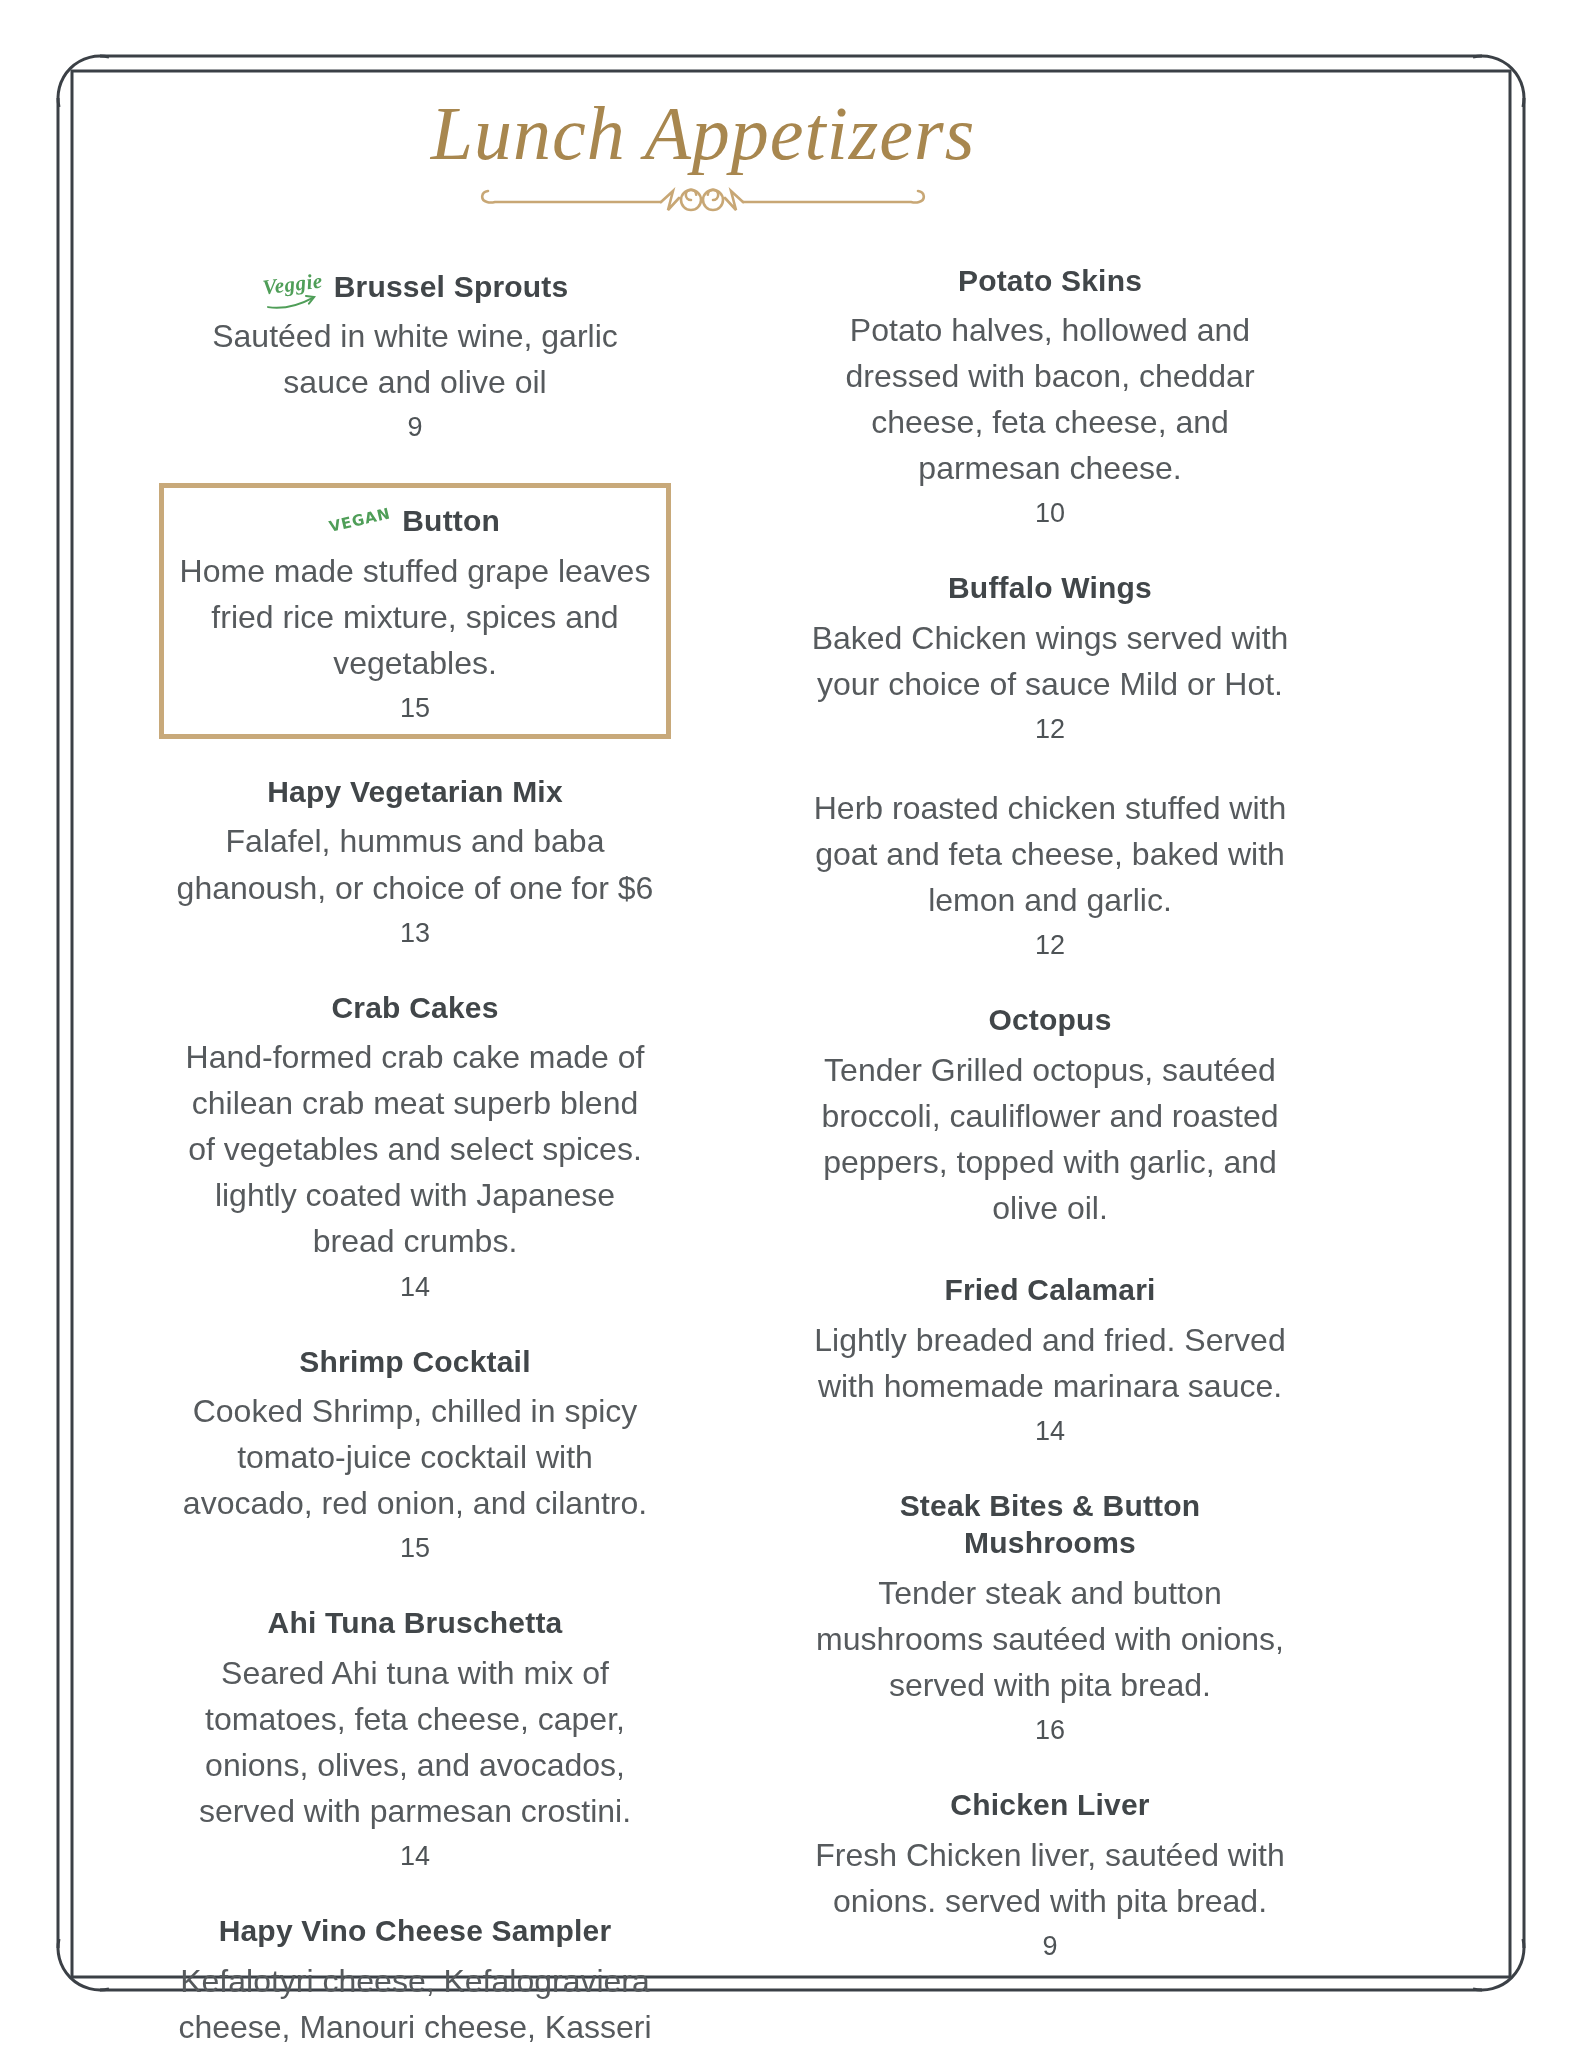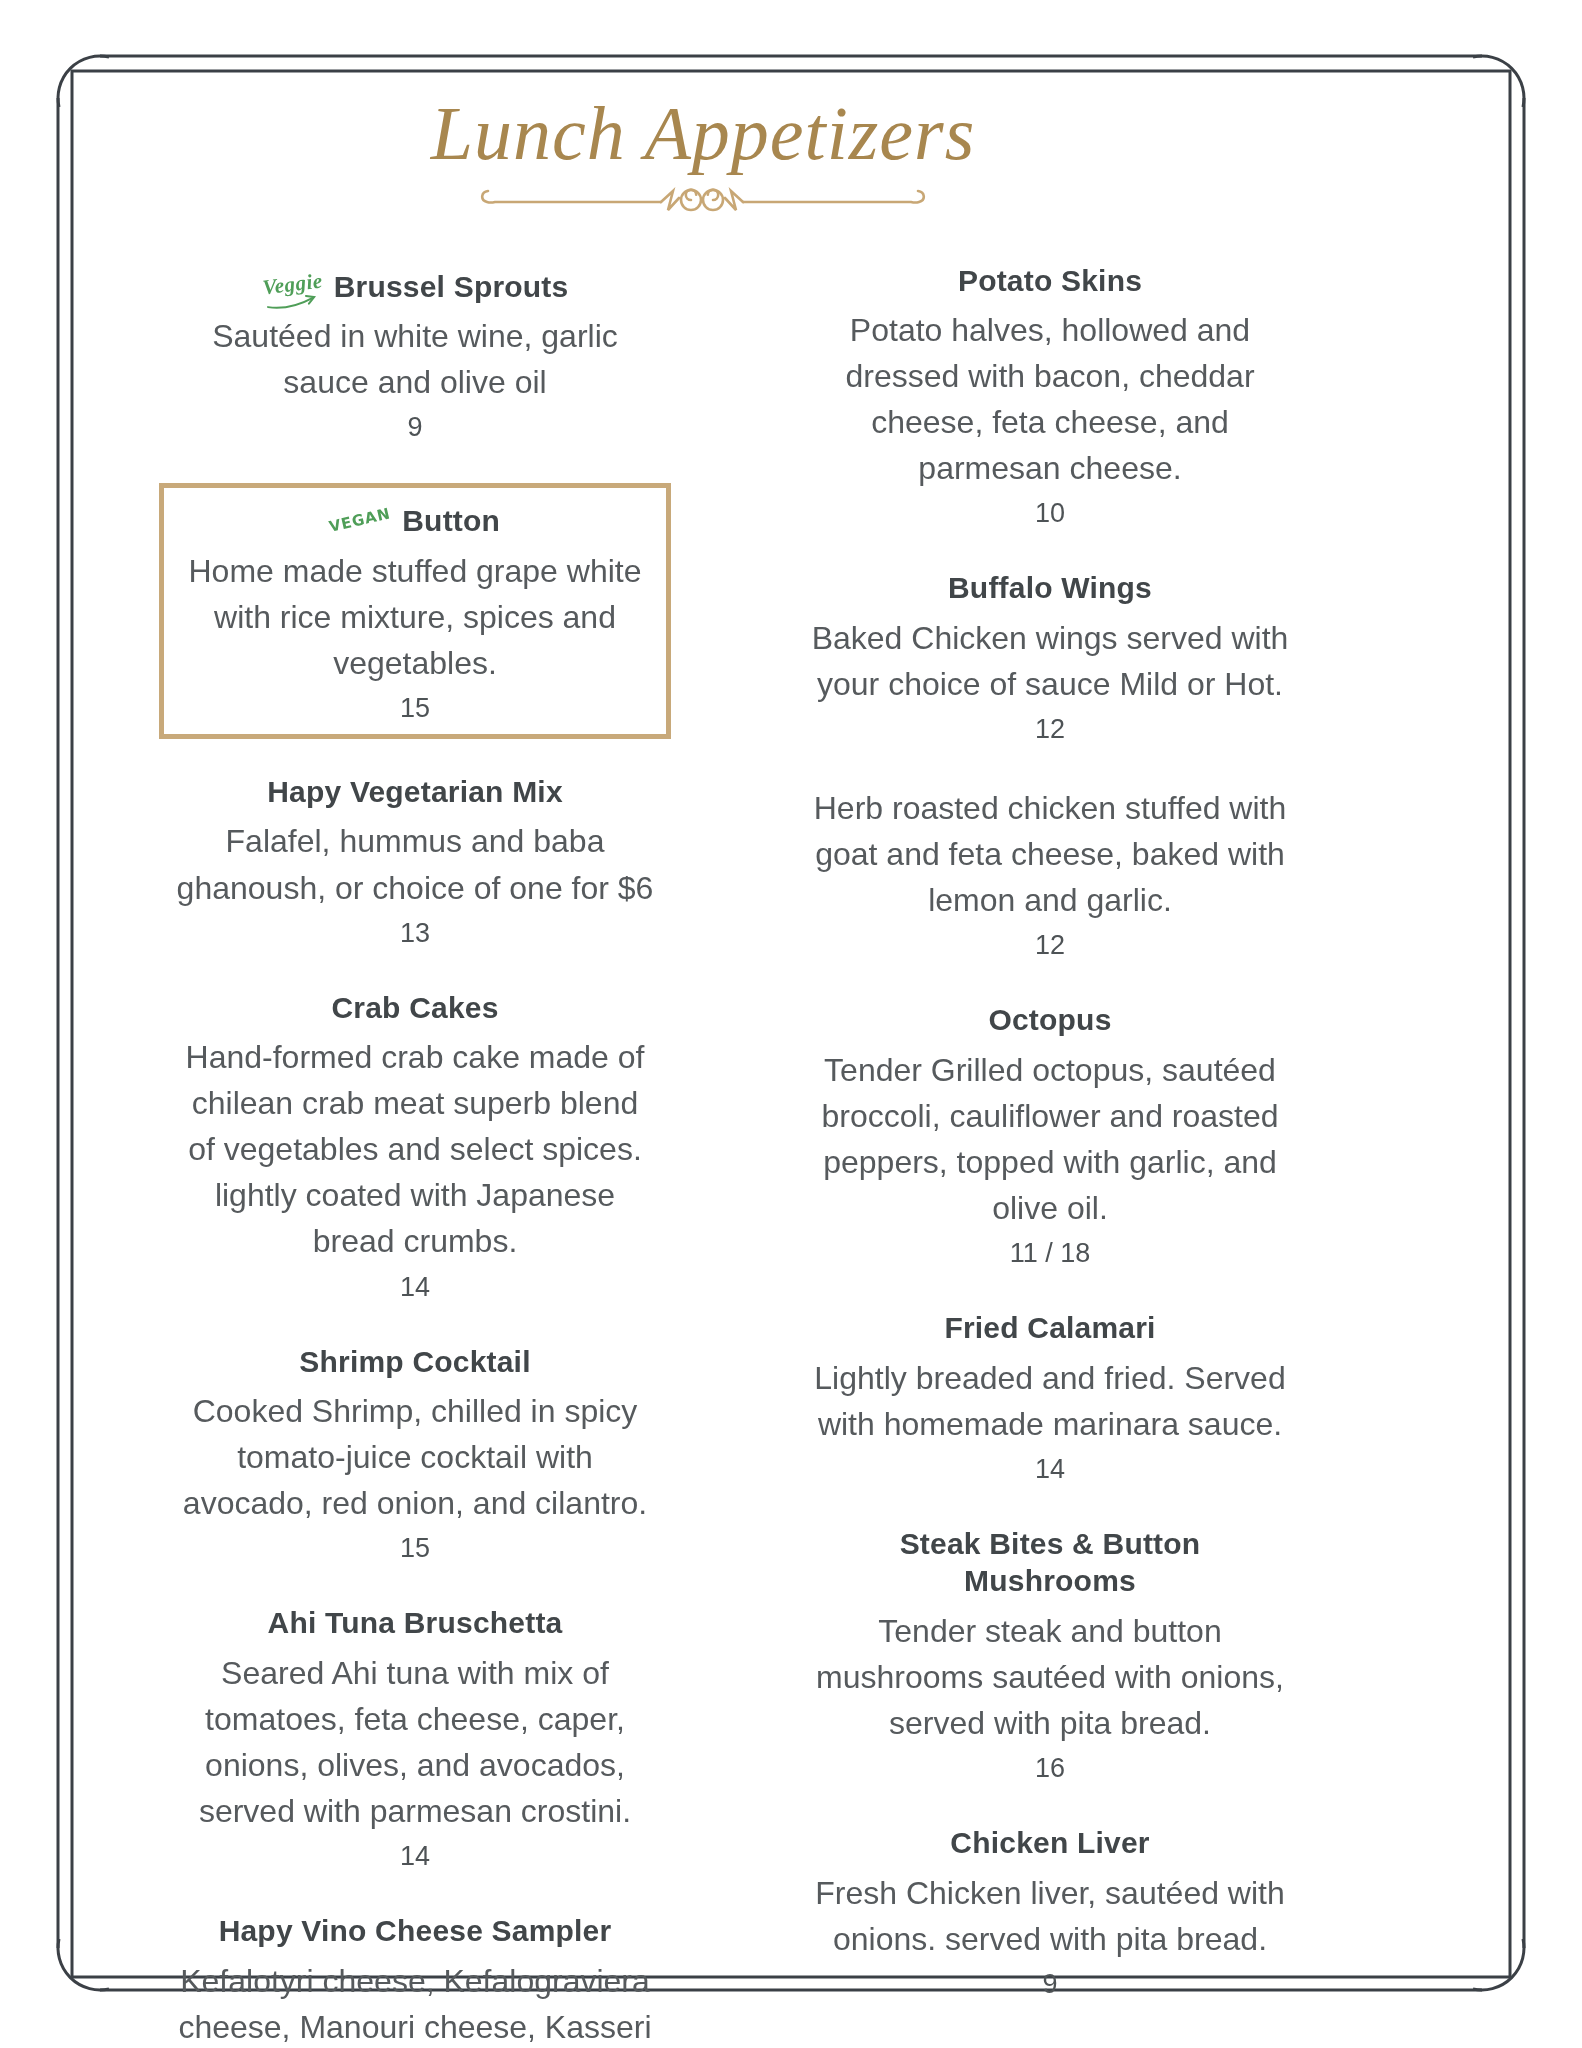--- a/index.html
+++ b/index.html
@@ -109,21 +109,21 @@
         </h3>
         <p class="item-desc">Sautéed in white wine, garlic sauce and olive oil</p>
         <div class="item-price">9</div>
       </div>
 
       <div class="boxed">
         <div class="menu-item">
           <h3 class="item-name">
             <span class="badge badge-vegan">VEGAN</span><span>Button</span>
           </h3>
-          <p class="item-desc">Home made stuffed grape white with rice mixture, spices and vegetables.</p>
+          <p class="item-desc">Home made stuffed grape leaves fried rice mixture, spices and vegetables.</p>
           <div class="item-price">15</div>
         </div>
       </div>
 
       <div class="menu-item">
         <h3 class="item-name">Hapy Vegetarian Mix</h3>
         <p class="item-desc">Falafel, hummus and baba ghanoush, or choice of one for $6</p>
         <div class="item-price">13</div>
       </div>
 
@@ -168,21 +168,20 @@
       </div>
 
       <div class="menu-item">
         <p class="item-desc">Herb roasted chicken stuffed with goat and feta cheese, baked with lemon and garlic.</p>
         <div class="item-price">12</div>
       </div>
 
       <div class="menu-item">
         <h3 class="item-name">Octopus</h3>
         <p class="item-desc">Tender Grilled octopus, sautéed broccoli, cauliflower and roasted peppers, topped with garlic, and olive oil.</p>
-        <div class="item-price">11 / 18</div>
       </div>
 
       <div class="menu-item">
         <h3 class="item-name">Fried Calamari</h3>
         <p class="item-desc">Lightly breaded and fried. Served with homemade marinara sauce.</p>
         <div class="item-price">14</div>
       </div>
 
       <div class="menu-item">
         <h3 class="item-name">Steak Bites &amp; Button Mushrooms</h3>

